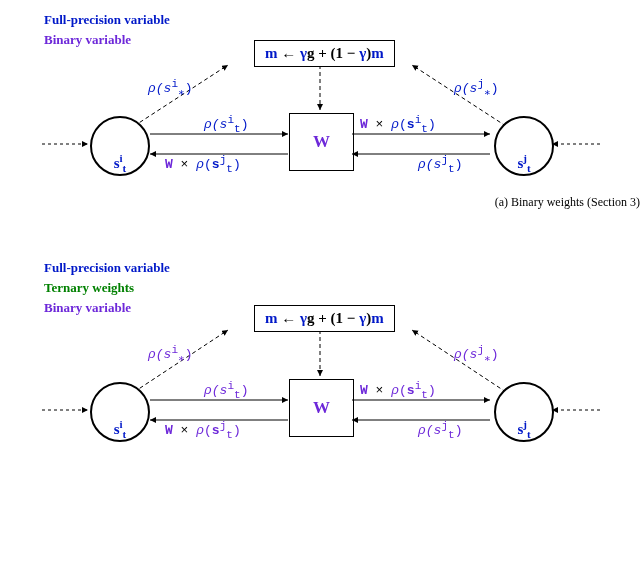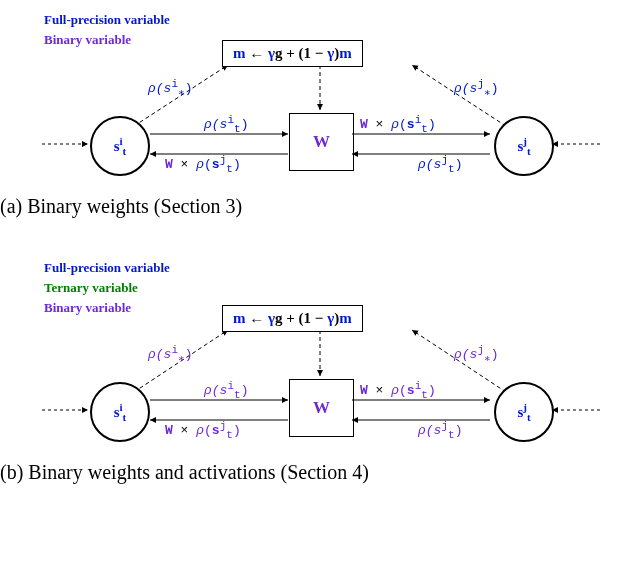--- a/index.html
+++ b/index.html
@@ -26,50 +26,51 @@
   .green { color: #008000; }
   .black { color: #000; }
   .eqbox {
     position: absolute;
     border: 1px solid #000;
     background: #fff;
     font-weight: bold;
     padding: 4px 10px;
     font-size: 15px;
     text-align: center;
+    margin-left: 32px;
   }
   .wbox {
     position: absolute;
     border: 1px solid #000;
     width: 63px;
     height: 56px;
     display: flex;
     align-items: center;
     justify-content: center;
     font-weight: bold;
     font-size: 17px;
   }
   .node {
     position: absolute;
     border: 2px solid #000;
     border-radius: 50%;
     width: 56px;
     height: 56px;
     display: flex;
-    align-items: center;
+    align-items: flex-end;
     justify-content: center;
     font-weight: bold;
     font-size: 15px;
     background: #fff;
   }
   .sub { font-size: 11px; vertical-align: sub; }
   .sup { font-size: 11px; vertical-align: super; }
   .caption {
-    text-align: left;
-    font-size: 20px;
+    text-align: right;
+    font-size: 12px;
     position: absolute;
     width: 100%;
   }
   .edgelabel {
     position: absolute;
     font-size: 13px;
     font-family: Liberation Mono, monospace;
   }
   svg.arrows {
     position: absolute;
@@ -156,21 +157,21 @@
     <line x1="512" y1="148" x2="412" y2="82" stroke="#000" stroke-dasharray="4 3" marker-end="url(#ah2)"></line>
     <line x1="150" y1="152" x2="288" y2="152" stroke="#000" marker-end="url(#ah2)"></line>
     <line x1="288" y1="172" x2="150" y2="172" stroke="#000" marker-end="url(#ah2)"></line>
     <line x1="352" y1="152" x2="490" y2="152" stroke="#000" marker-end="url(#ah2)"></line>
     <line x1="490" y1="172" x2="352" y2="172" stroke="#000" marker-end="url(#ah2)"></line>
     <line x1="42" y1="162" x2="88" y2="162" stroke="#000" stroke-dasharray="3 3" marker-end="url(#ah2)"></line>
     <line x1="600" y1="162" x2="552" y2="162" stroke="#000" stroke-dasharray="3 3" marker-end="url(#ah2)"></line>
   </svg>
 
   <div class="legend blue" style="left:44px; top:12px;">Full-precision variable</div>
-  <div class="legend green" style="left:44px; top:32px;">Ternary variable</div>
+  <div class="legend green" style="left:44px; top:32px;">Ternary weights</div>
   <div class="legend red" style="left:44px; top:52px;">Binary variable</div>
 
   <div class="eqbox" style="left:222px; top:57px;">
     <span class="blue">m</span><span class="black"> ← </span><span class="blue">γ</span><span class="black">g</span><span class="black"> + (1 − </span><span class="blue">γ</span><span class="black">)</span><span class="blue">m</span>
   </div>
 
   <div class="wbox red" style="left:289px; top:131px;">W</div>
 
   <div class="node" style="left:90px; top:134px;">
     <span class="blue"><span>s</span><span class="sup">i</span><span class="sub">t</span></span>
@@ -191,16 +192,13 @@
   <div class="edgelabel red" style="left:418px; top:172px;">
     <i><span>ρ(s</span></i><span class="sup">j</span><span class="sub">t</span><span>)</span>
   </div>
   <div class="edgelabel" style="left:360px; top:132px;">
     <span class="red"><b>W</b></span> × <span class="red"><i>ρ</i>(<b>s</b><span class="sup">i</span><span class="sub">t</span>)</span>
   </div>
   <div class="edgelabel" style="left:165px; top:172px;">
     <span class="red"><b>W</b></span> × <span class="red"><i>ρ</i>(<b>s</b><span class="sup">j</span><span class="sub">t</span>)</span>
   </div>
 
-  <div class="caption" style="top:213px;">
-    <span>(b) Binary weights and activations (Section 4)</span>
-  </div>
 </div>
 
 </body></html>

